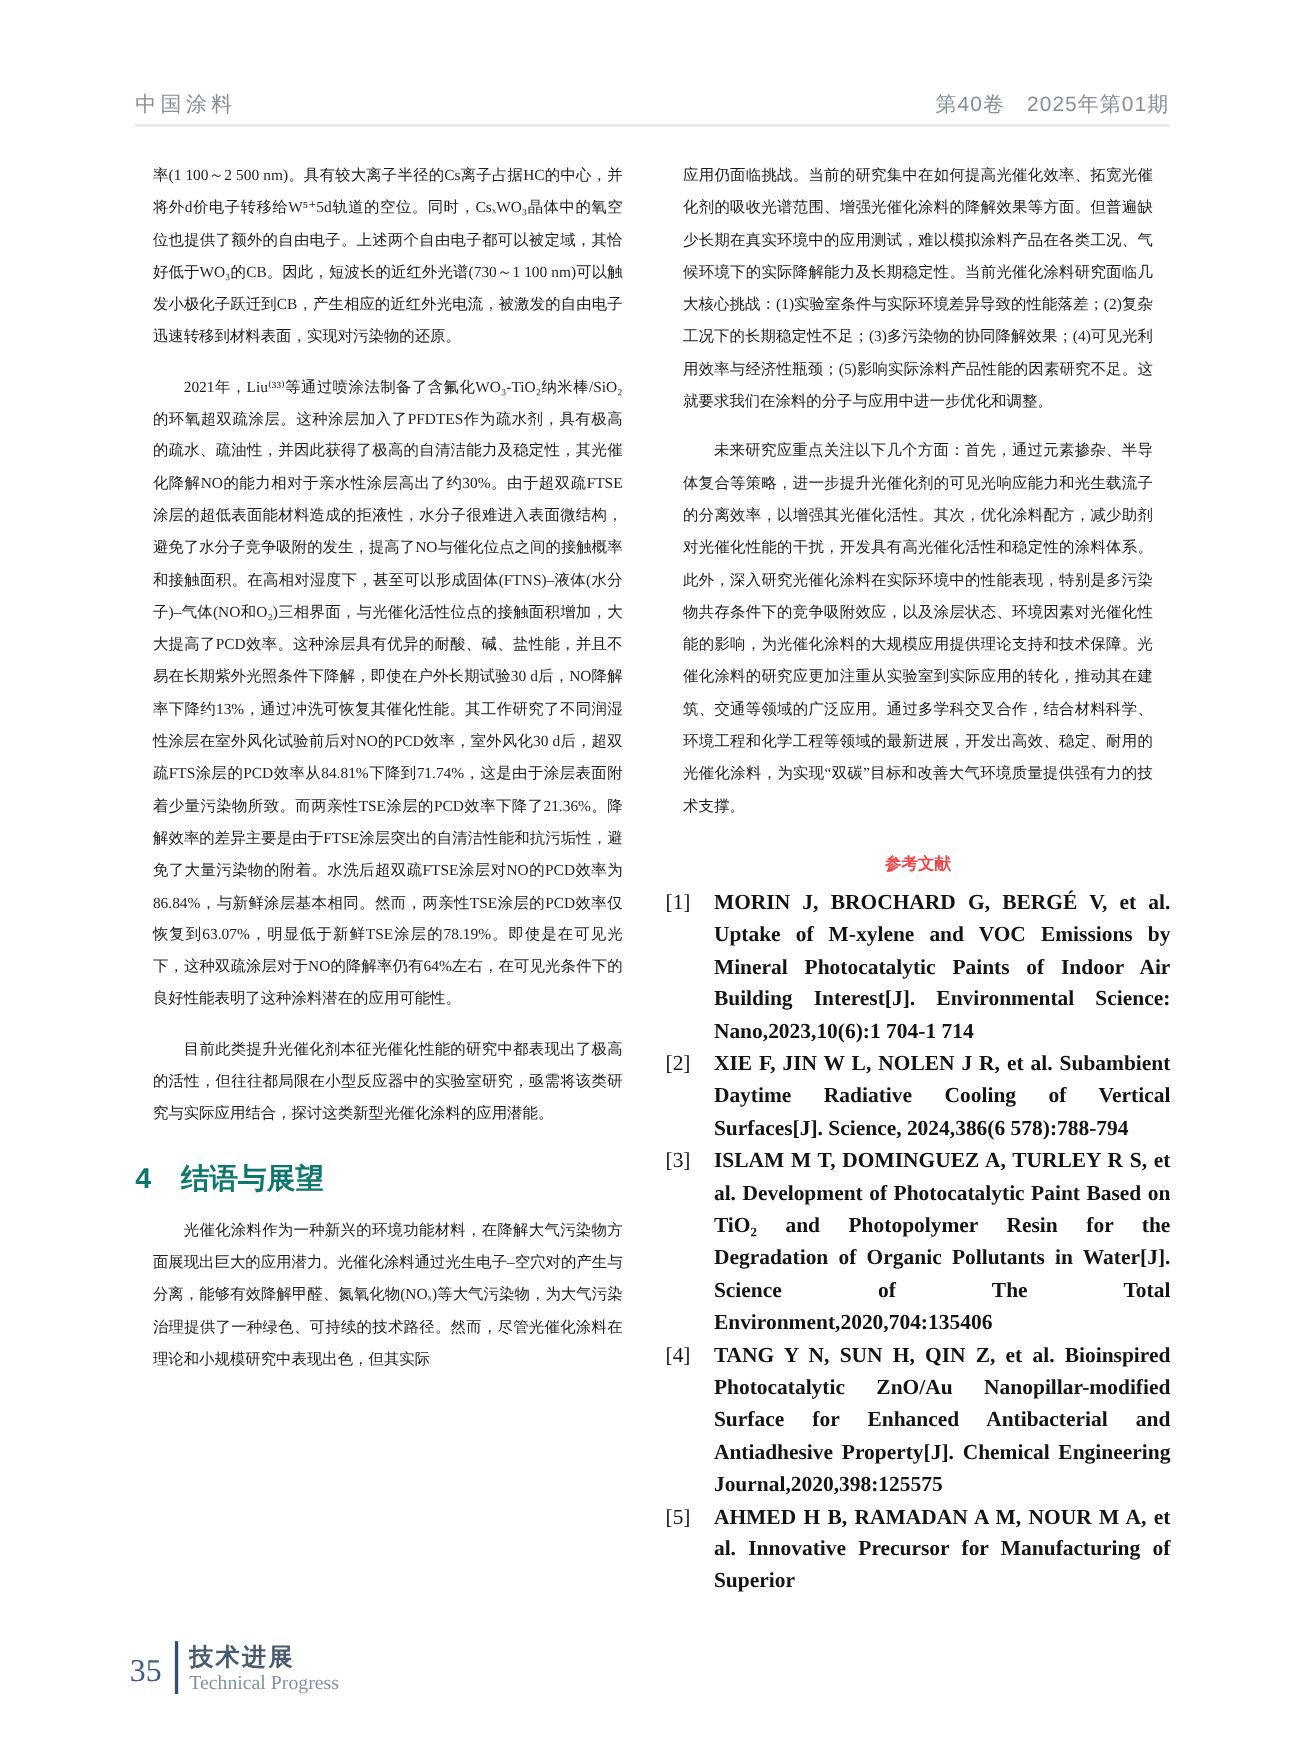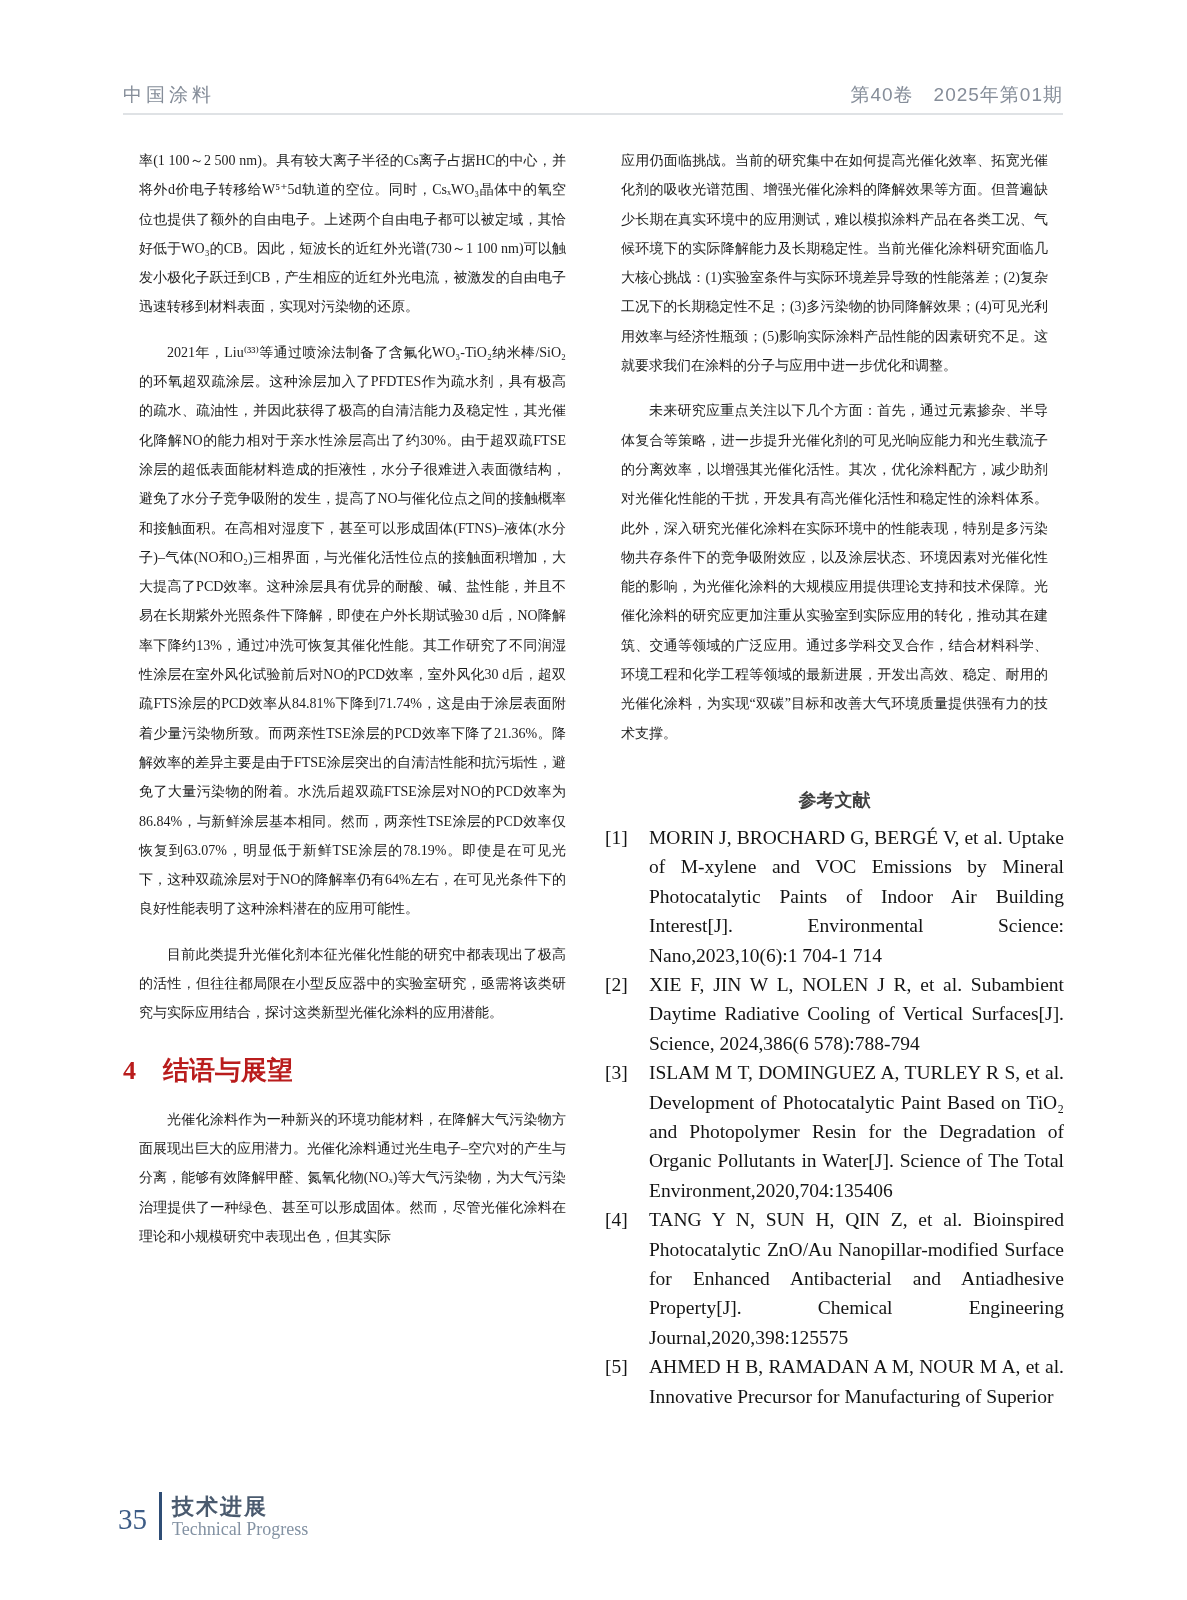--- a/index.html
+++ b/index.html
@@ -33,44 +33,44 @@
   .body-para {
     margin:16px;
     font-size:14px;
     line-height:29.3px;
     text-align:justify;
     text-indent:2em;
   }
   .no-indent { text-indent:0; }
   .section-heading {
     margin:26px 0 17px 0;
-    font-family:Liberation Serif, serif;
+    font-family:Liberation Sans, sans-serif;
     font-weight:bold;
     font-size:26px;
     line-height:34px;
-    color:#b91c1c;
+    color:#0f766e;
   }
   .section-number { margin-right:27px; }
   
   .refs-heading {
-    margin:40px 0 11px 0;
+    margin:28px 0 11px 0;
     text-align:center;
     font-weight:bold;
-    font-size:18px;
-    color:#404040;
+    font-size:15px;
+    color:#ef4444;
     font-family:"Liberation Sans","DejaVu Sans",sans-serif;
   }
   .ref-item {
     display:flex;
     font-size:19.5px;
     line-height:29.4px;
     color:#141414;
   }
   .ref-num { flex:none; width:44px; }
-  .ref-text { flex:1; text-align:justify; }
+  .ref-text { flex:1; text-align:justify;font-weight:bold; }
   
   .footer {
     position:absolute; left:118px; top:1492px;
     display:flex; align-items:center;
   }
   .footer-page {
     font-size:29px; color:#3d5c86;
     font-family:"Liberation Serif","DejaVu Serif",serif;
     margin-right:12px;
     align-self:flex-end;
@@ -100,21 +100,21 @@
   </div>
   <div class="header-rule"></div>
 
   <div class="columns">
 
     <div class="col">
       <p class="body-para no-indent">率(1 100～2 500 nm)。具有较大离子半径的Cs离子占据HC的中心，并将外d价电子转移给W⁵⁺5d轨道的空位。同时，CsₓWO₃晶体中的氧空位也提供了额外的自由电子。上述两个自由电子都可以被定域，其恰好低于WO₃的CB。因此，短波长的近红外光谱(730～1 100 nm)可以触发小极化子跃迁到CB，产生相应的近红外光电流，被激发的自由电子迅速转移到材料表面，实现对污染物的还原。</p>
       <p class="body-para">2021年，Liu⁽³³⁾等通过喷涂法制备了含氟化WO₃-TiO₂纳米棒/SiO₂的环氧超双疏涂层。这种涂层加入了PFDTES作为疏水剂，具有极高的疏水、疏油性，并因此获得了极高的自清洁能力及稳定性，其光催化降解NO的能力相对于亲水性涂层高出了约30%。由于超双疏FTSE涂层的超低表面能材料造成的拒液性，水分子很难进入表面微结构，避免了水分子竞争吸附的发生，提高了NO与催化位点之间的接触概率和接触面积。在高相对湿度下，甚至可以形成固体(FTNS)–液体(水分子)–气体(NO和O₂)三相界面，与光催化活性位点的接触面积增加，大大提高了PCD效率。这种涂层具有优异的耐酸、碱、盐性能，并且不易在长期紫外光照条件下降解，即使在户外长期试验30 d后，NO降解率下降约13%，通过冲洗可恢复其催化性能。其工作研究了不同润湿性涂层在室外风化试验前后对NO的PCD效率，室外风化30 d后，超双疏FTS涂层的PCD效率从84.81%下降到71.74%，这是由于涂层表面附着少量污染物所致。而两亲性TSE涂层的PCD效率下降了21.36%。降解效率的差异主要是由于FTSE涂层突出的自清洁性能和抗污垢性，避免了大量污染物的附着。水洗后超双疏FTSE涂层对NO的PCD效率为86.84%，与新鲜涂层基本相同。然而，两亲性TSE涂层的PCD效率仅恢复到63.07%，明显低于新鲜TSE涂层的78.19%。即使是在可见光下，这种双疏涂层对于NO的降解率仍有64%左右，在可见光条件下的良好性能表明了这种涂料潜在的应用可能性。</p>
       <p class="body-para">目前此类提升光催化剂本征光催化性能的研究中都表现出了极高的活性，但往往都局限在小型反应器中的实验室研究，亟需将该类研究与实际应用结合，探讨这类新型光催化涂料的应用潜能。</p>
       <h2 class="section-heading"><span class="section-number">4</span><span>结语与展望</span></h2>
-      <p class="body-para">光催化涂料作为一种新兴的环境功能材料，在降解大气污染物方面展现出巨大的应用潜力。光催化涂料通过光生电子–空穴对的产生与分离，能够有效降解甲醛、氮氧化物(NOₓ)等大气污染物，为大气污染治理提供了一种绿色、甚至可以形成固体。然而，尽管光催化涂料在理论和小规模研究中表现出色，但其实际</p>
+      <p class="body-para">光催化涂料作为一种新兴的环境功能材料，在降解大气污染物方面展现出巨大的应用潜力。光催化涂料通过光生电子–空穴对的产生与分离，能够有效降解甲醛、氮氧化物(NOₓ)等大气污染物，为大气污染治理提供了一种绿色、可持续的技术路径。然而，尽管光催化涂料在理论和小规模研究中表现出色，但其实际</p>
     </div>
 
     <div class="col">
       <p class="body-para no-indent">应用仍面临挑战。当前的研究集中在如何提高光催化效率、拓宽光催化剂的吸收光谱范围、增强光催化涂料的降解效果等方面。但普遍缺少长期在真实环境中的应用测试，难以模拟涂料产品在各类工况、气候环境下的实际降解能力及长期稳定性。当前光催化涂料研究面临几大核心挑战：(1)实验室条件与实际环境差异导致的性能落差；(2)复杂工况下的长期稳定性不足；(3)多污染物的协同降解效果；(4)可见光利用效率与经济性瓶颈；(5)影响实际涂料产品性能的因素研究不足。这就要求我们在涂料的分子与应用中进一步优化和调整。</p>
       <p class="body-para">未来研究应重点关注以下几个方面：首先，通过元素掺杂、半导体复合等策略，进一步提升光催化剂的可见光响应能力和光生载流子的分离效率，以增强其光催化活性。其次，优化涂料配方，减少助剂对光催化性能的干扰，开发具有高光催化活性和稳定性的涂料体系。此外，深入研究光催化涂料在实际环境中的性能表现，特别是多污染物共存条件下的竞争吸附效应，以及涂层状态、环境因素对光催化性能的影响，为光催化涂料的大规模应用提供理论支持和技术保障。光催化涂料的研究应更加注重从实验室到实际应用的转化，推动其在建筑、交通等领域的广泛应用。通过多学科交叉合作，结合材料科学、环境工程和化学工程等领域的最新进展，开发出高效、稳定、耐用的光催化涂料，为实现“双碳”目标和改善大气环境质量提供强有力的技术支撑。</p>
       <h3 class="refs-heading">参考文献</h3>
 
       <div class="ref-item">
         <span class="ref-num">[1]</span>
         <span class="ref-text">MORIN J, BROCHARD G, BERGÉ V, et al. Uptake of M-xylene and VOC Emissions by Mineral Photocatalytic Paints of Indoor Air Building Interest[J]. Environmental Science: Nano,2023,10(6):1 704-1 714</span>

